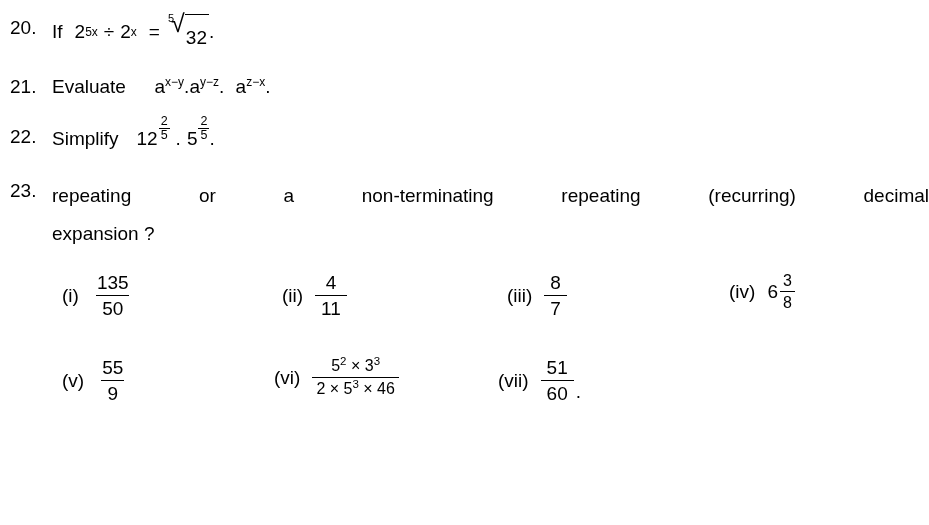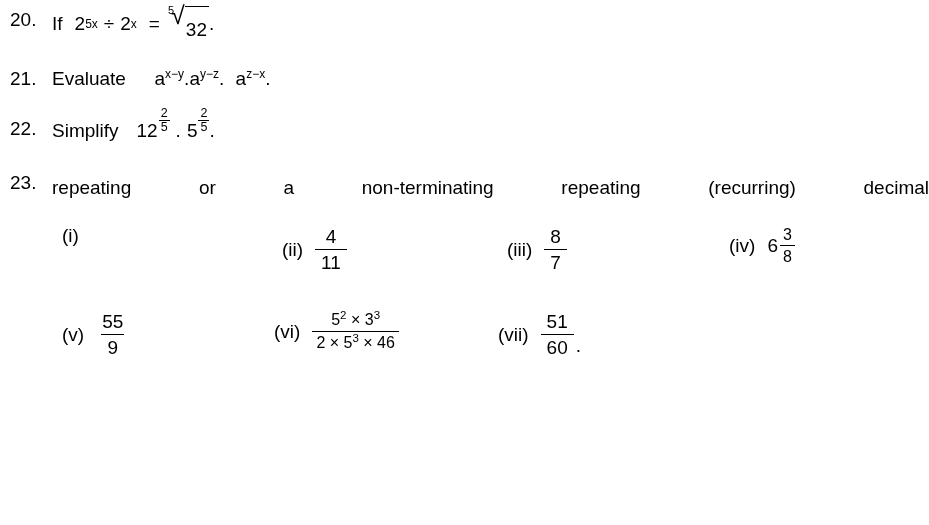--- a/index.html
+++ b/index.html
@@ -35,21 +35,21 @@
     font-size: 19px;
     line-height: 28px;
   }
   .q-body {
     flex: 1 1 auto;
     font-size: 19px;
     line-height: 28px;
   }
 
   
-  #q20 { margin-top: 6px; justify-content: space-between; }
+  #q20 { margin-top: 14px; justify-content: space-between; }
   #q20 .q-body { display: flex; align-items: center; white-space: nowrap; }
   .sp-s { display: inline-block; width: 6px; }
   .sp-m { display: inline-block; width: 12px; }
   .sp-l { display: inline-block; width: 18px; }
 
   sup.exp {
     font-size: 12px;
     vertical-align: super;
     line-height: 0;
   }
@@ -212,27 +212,32 @@
       </span>
       <span class="basenum">.</span>
     </div>
   </div>
 
   <div class="q-row" id="q23">
     <div class="q-num">23.</div>
     <div class="q-body">
       <div class="just">
         <div class="line2" style="text-align-last: justify;">repeating or a non-terminating repeating (recurring) decimal</div>
+        <div>expansion ?</div>
       </div>
     </div>
   </div>
 
   <div class="opts-row row1">
     <div class="opt">
       <span class="label">(i)</span>
+      <span class="frac">
+        <span class="num">135</span>
+        <span class="den">50</span>
+      </span>
     </div>
     <div class="opt">
       <span class="label">(ii)</span>
       <span class="frac">
         <span class="num">4</span>
         <span class="den">11</span>
       </span>
     </div>
     <div class="opt">
       <span class="label">(iii)</span>

